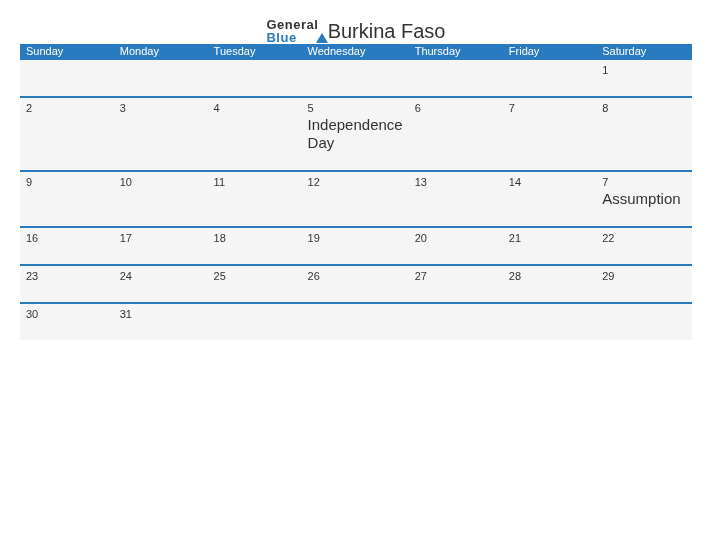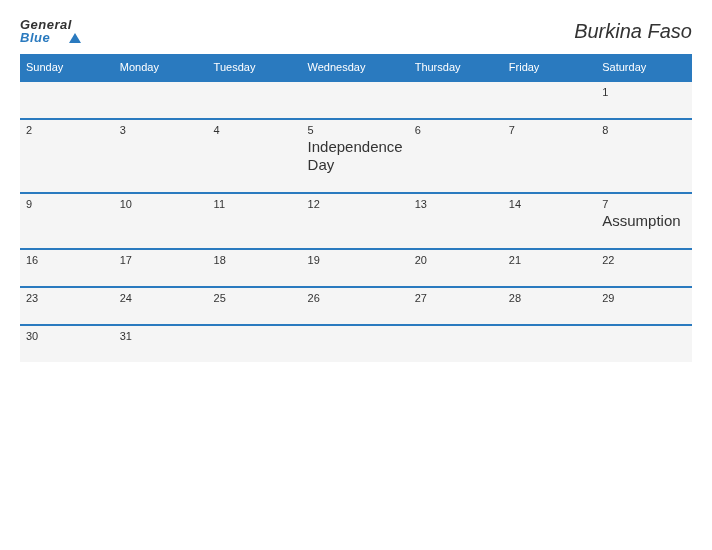--- a/index.html
+++ b/index.html
@@ -13,23 +13,21 @@
     .page {
       width: 712px;
       height: 550px;
       background: #fff;
       padding: 18px 20px 12px 20px;
     }
     
     .header {
       display: flex;
       align-items: center;
-      justify-content: space-between;
-      margin-bottom: 10px;
-      font-style: italic;
+      justify-content: center;
     }
     .logo {
       display: flex;
       flex-direction: column;
       align-items: flex-start;
       line-height: 1;
     }
     .logo-general {
       font-size: 13px;
       font-weight: bold;
@@ -72,21 +70,21 @@
       width: 100%;
       border-collapse: collapse;
     }
     .calendar thead tr {
       background: #2a7abf;
     }
     .calendar thead th {
       color: #fff;
       font-size: 11px;
       font-weight: normal;
-      padding: 7px 6px;
+      padding: 1px 6px;
       text-align: left;
       border: none;
     }
     .calendar tbody tr {
       border-top: 2px solid #2a7abf;
     }
     .calendar tbody td {
       vertical-align: top;
       padding: 4px 6px 18px 6px;
       background: #f5f5f5;

